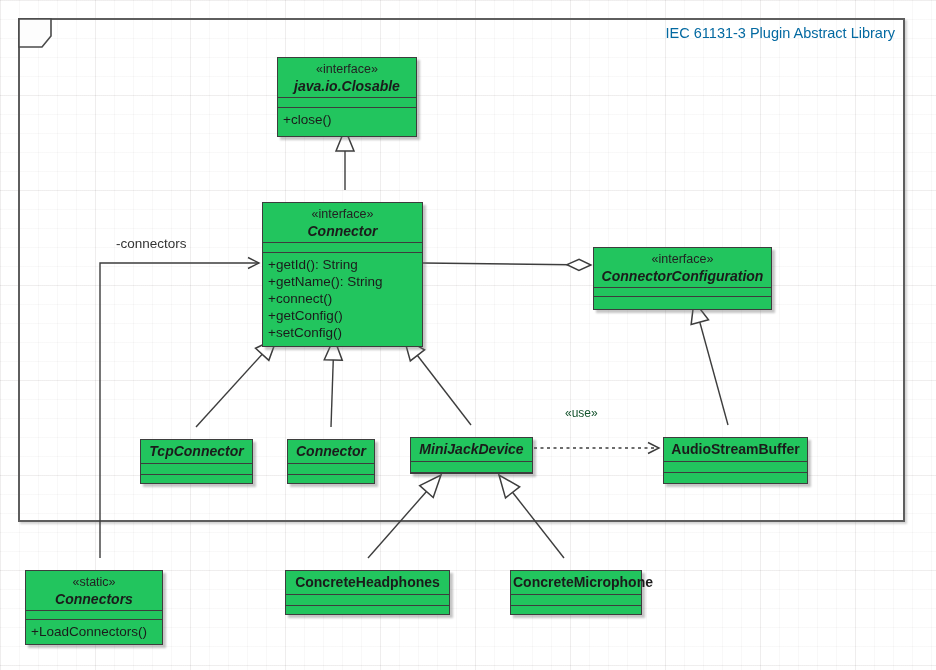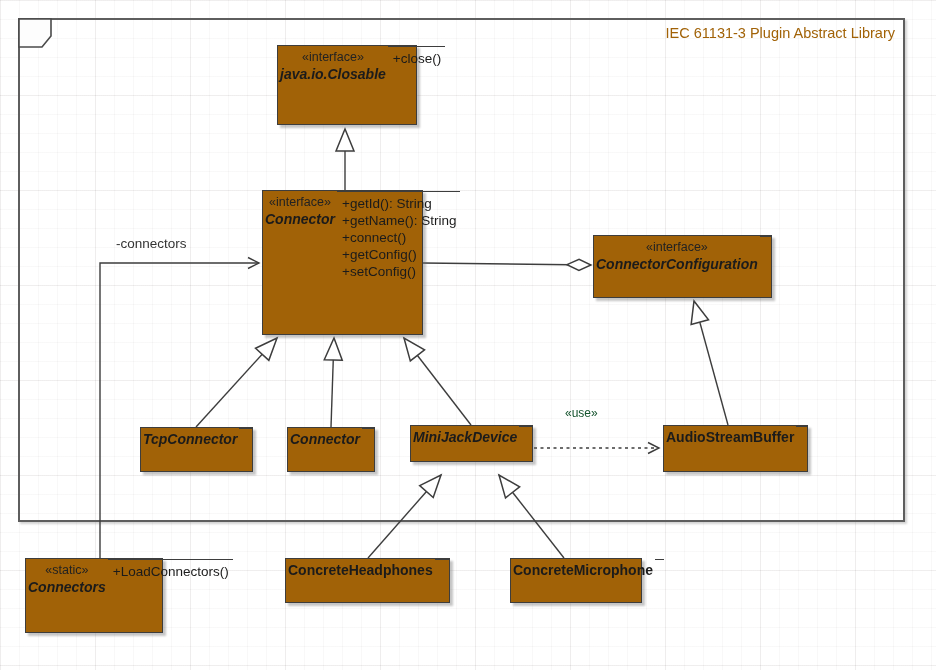--- a/index.html
+++ b/index.html
@@ -26,36 +26,38 @@
     border: 2px solid #5e5e5e;
     box-sizing: border-box;
     box-shadow: 2px 2px 2px rgba(130,130,130,0.35);
     z-index: 1;
   }
   .frame-title {
     position: absolute;
     top: 25px; left: 600px; width: 295px;
     text-align: right;
     font-size: 14.5px;
-    color: #a16207;
+    color: #0369a1;
     z-index: 4;
   }
   svg.wires {
     position: absolute; left: 0; top: 0;
     width: 936px; height: 670px;
     z-index: 2;
   }
   .uml-box {
     position: absolute;
-    background: #a16207;
+    background: #22c55e;
     border: 1.6px solid #3d3d3d;
     box-sizing: border-box;
     box-shadow: 3px 3px 2px rgba(110,110,110,0.40);
     z-index: 3;
     display: flex;
+    flex-direction: column;
+    margin-top: 12px;
   }
   .uml-head {
     text-align: center;
     padding: 3px 2px 2px 2px;
     box-sizing: border-box;
   }
   .stereotype {
     font-size: 12.5px;
     line-height: 16px;
     color: #222;

